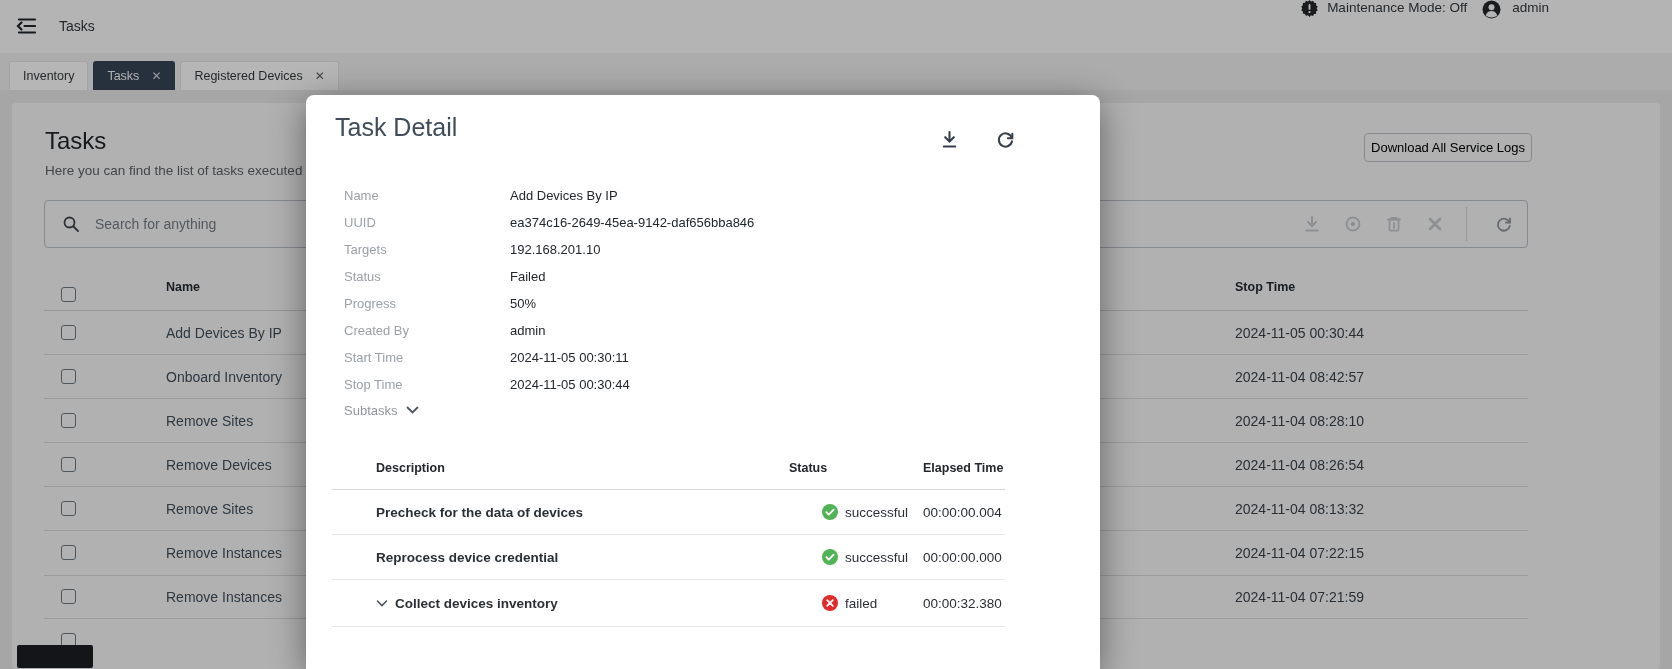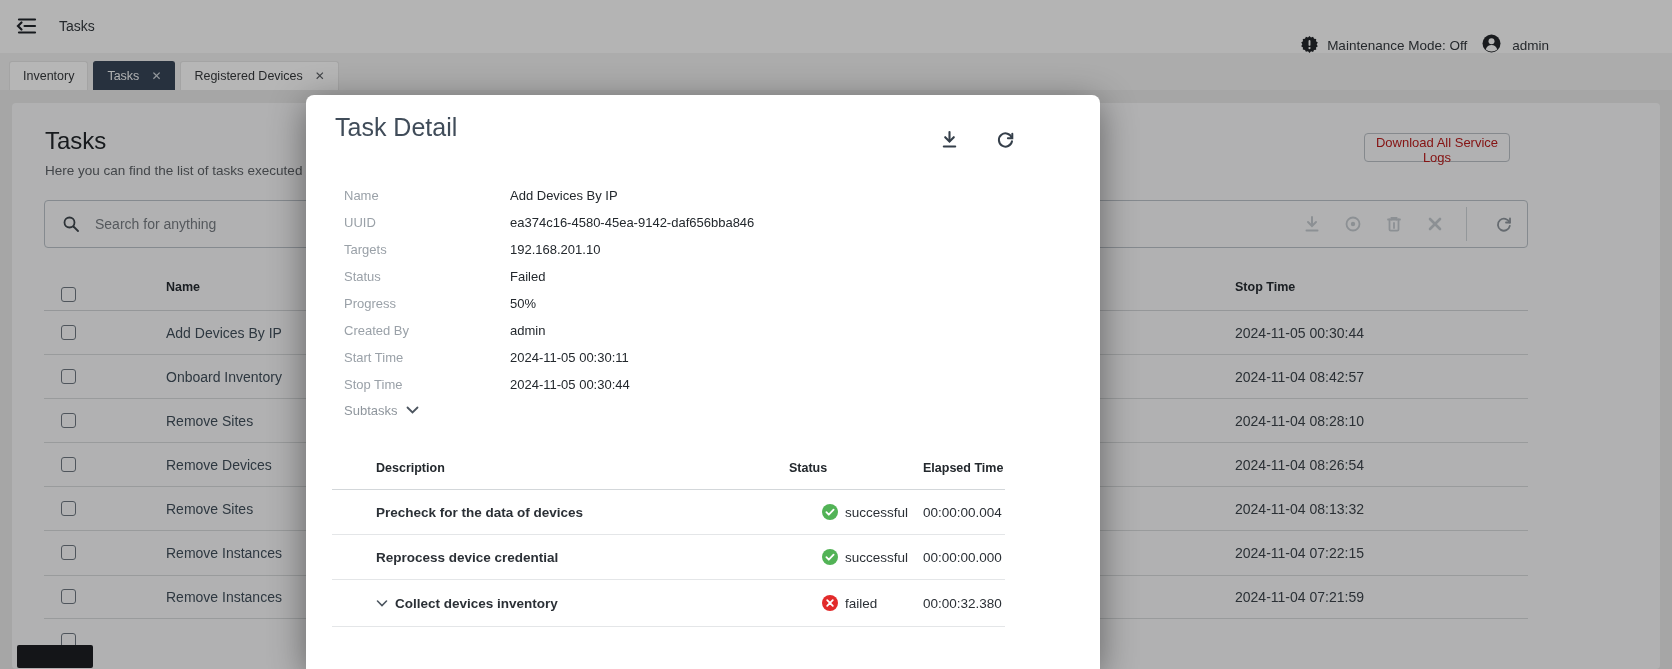--- a/index.html
+++ b/index.html
@@ -4,43 +4,43 @@
 <style>
   html,body{margin:0;padding:0;background:#888;}
   *{box-sizing:border-box;}
   .screen{position:relative;width:1672px;height:669px;overflow:hidden;
           font-family:"Liberation Sans",sans-serif;background:#e6e6e6;}
 
   
   .topbar{position:absolute;left:0;top:0;width:1672px;height:53px;background:#fafafa;}
   .menu-btn{position:absolute;left:16px;top:17px;width:22px;height:18px;color:#20242a;cursor:pointer;}
   .tb-title{position:absolute;left:59px;top:18px;font-size:14px;color:#33383d;}
-  .tb-right{position:absolute;right:123px;top:0;height:53px;display:flex;align-items:flex-end;}
+  .tb-right{position:absolute;right:123px;top:0;height:53px;display:flex;align-items:flex-start;}
   .badge-icon{width:17px;height:17px;margin-right:9px;}
   .maint-label{font-size:13.5px;color:#33383d;}
   .avatar{width:19px;height:19px;margin-left:15px;margin-right:11px;cursor:pointer;}
   .tb-user{font-size:13.5px;color:#33383d;cursor:pointer;}
 
   
   .tabstrip{position:absolute;left:0;top:53px;width:1672px;height:37px;background:#efefef;
             display:flex;align-items:flex-end;padding-left:9px;}
   .tab{height:29px;display:inline-flex;align-items:center;padding:0 13px;margin-right:5px;
        background:#fdfdfd;border-radius:3px 3px 0 0;font-size:12.5px;color:#35383b;cursor:pointer;
        border:1px solid #e3e3e3;border-bottom:none;}
   .tab .tclose{margin-left:12px;font-size:12px;color:#5a5e63;line-height:1;}
   .tab.active{background:#374556;color:#f2f4f6;border-color:#374556;}
   .tab.active .tclose{color:#cfd5db;}
 
   
   .card{position:absolute;left:12px;top:103px;width:1648px;height:566px;background:#f5f6f7;border-radius:4px;}
   .pg-heading{position:absolute;left:45px;top:127px;font-size:24px;color:#22262a;}
   .pg-sub{position:absolute;left:45px;top:163px;font-size:13.5px;color:#5d6166;white-space:nowrap;}
-  .dl-all-btn{position:absolute;left:1364px;top:133px;width:146px;height:29px;
+  .dl-all-btn{position:absolute;left:1364px;top:133px;width:168px;height:29px;
               border:1px solid #b9bec4;border-radius:4px;background:transparent;
-              font-family:"Liberation Sans",sans-serif;font-size:13px;color:#b91c1c;cursor:pointer;}
+              font-family:"Liberation Sans",sans-serif;font-size:13px;color:#000000;cursor:pointer;}
 
   .searchbox{position:absolute;left:44px;top:200px;width:1484px;height:48px;
              border:1px solid #b9bfc6;border-radius:4px;display:flex;align-items:center;}
   .mag{width:16px;height:16px;margin-left:18px;color:#3f464d;flex:0 0 auto;}
   .search-input{flex:1;border:none;outline:none;background:transparent;margin-left:14px;
                 font-family:"Liberation Sans",sans-serif;font-size:14px;color:#34393f;}
   .search-input::placeholder{color:#767b81;opacity:1;}
   .sb-actions{display:flex;align-items:center;flex:0 0 auto;padding-right:14px;}
   .sb-ic{width:18px;height:18px;margin-left:23px;color:#c3c8cd;cursor:default;}
   .sb-ic.on{color:#8d949b;cursor:pointer;}
@@ -236,21 +236,21 @@
         <path d="M16.3 3.8v4.4h-4.4"></path>
     </svg>
 
     <div class="m-fields">
       <div class="mf-row">
         <div class="mf-label">Name</div>
         <div class="mf-value">Add Devices By IP</div>
       </div>
       <div class="mf-row">
         <div class="mf-label">UUID</div>
-        <div class="mf-value">ea374c16-4580-45ea-9142-daf656bba846</div>
+        <div class="mf-value">ea374c16-2649-45ea-9142-daf656bba846</div>
       </div>
       <div class="mf-row">
         <div class="mf-label">Targets</div>
         <div class="mf-value">192.168.201.10</div>
       </div>
       <div class="mf-row">
         <div class="mf-label">Status</div>
         <div class="mf-value">Failed</div>
       </div>
       <div class="mf-row">

